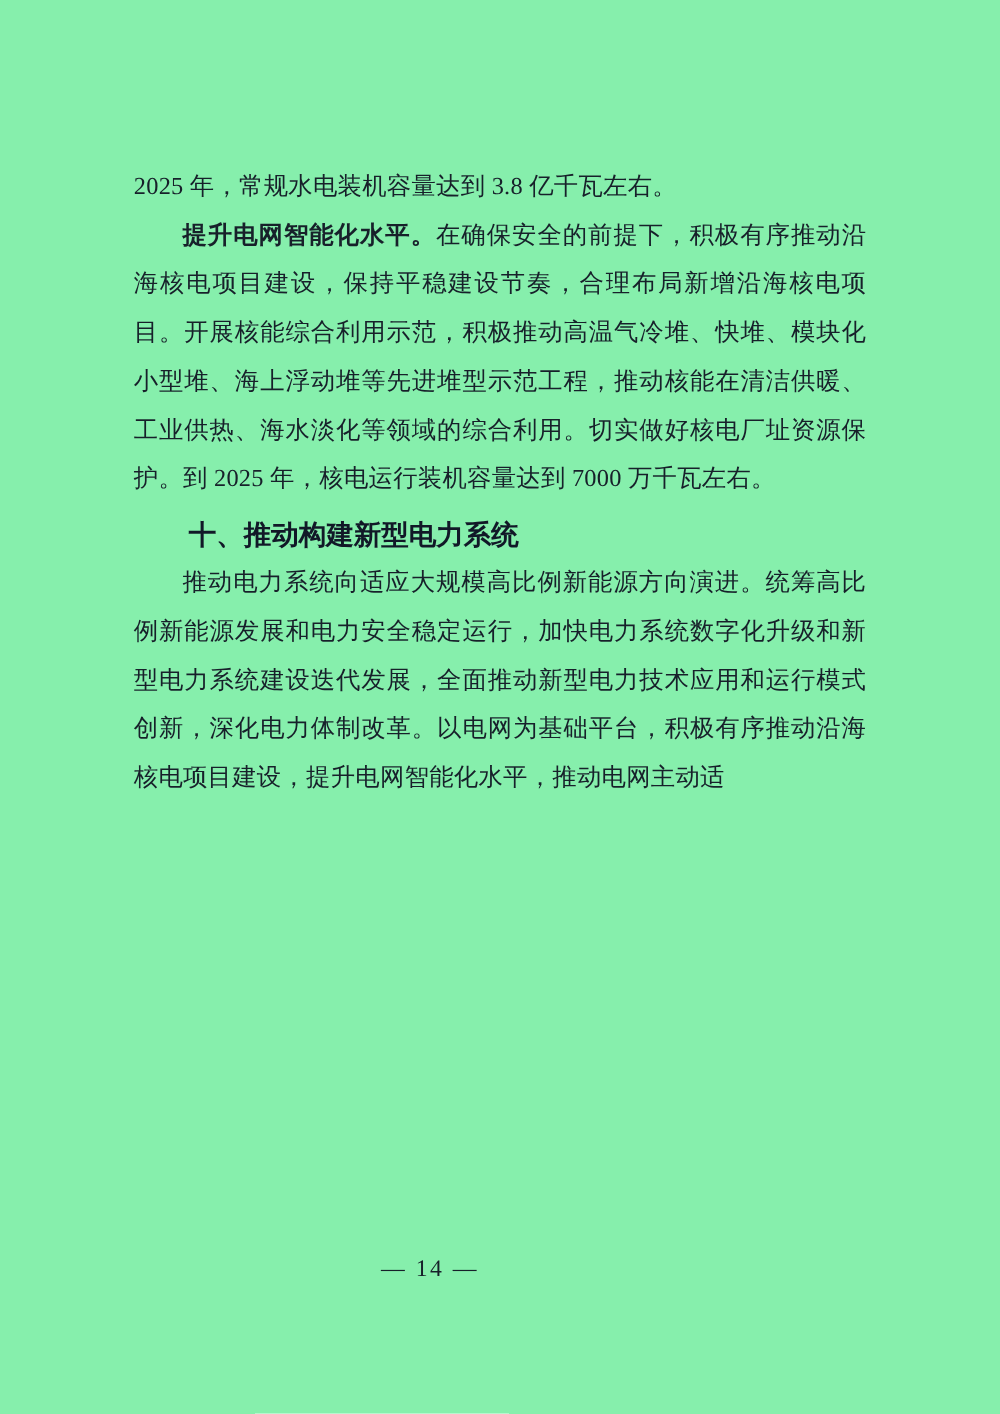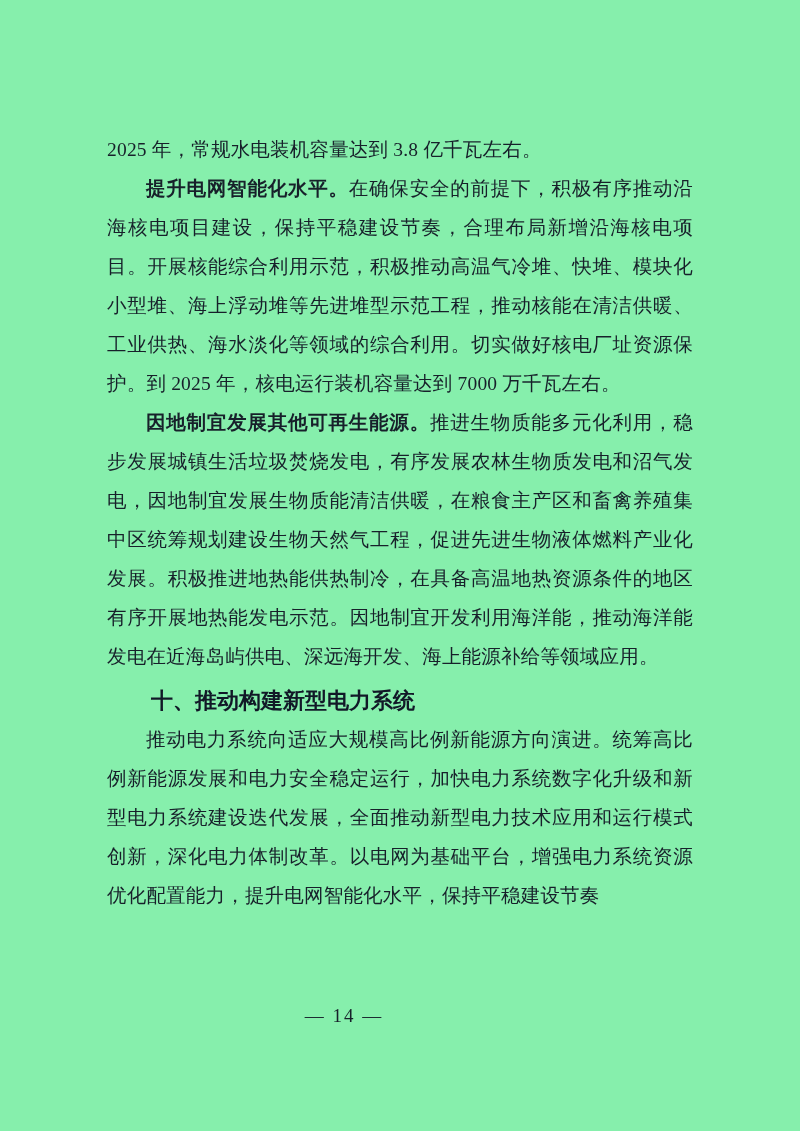--- a/index.html
+++ b/index.html
@@ -68,28 +68,25 @@
   <div class="content">
 
     <p class="para">
       <span>2025 年，常规水电装机容量达到 3.8 亿千瓦左右。</span>
     </p>
 
     <p class="para indent">
       <span class="bold-lead">提升电网智能化水平。</span><span>在确保安全的前提下，积极有序推动沿海核电项目建设，保持平稳建设节奏，合理布局新增沿海核电项目。开展核能综合利用示范，积极推动高温气冷堆、快堆、模块化小型堆、海上浮动堆等先进堆型示范工程，推动核能在清洁供暖、工业供热、海水淡化等领域的综合利用。切实做好核电厂址资源保护。到 2025 年，核电运行装机容量达到 7000 万千瓦左右。</span>
     </p>
 
-    <p class="para indent">
-      <span class="bold-lead">因地制宜发展其他可再生能源。</span><span>推进生物质能多元化利用，稳步发展城镇生活垃圾焚烧发电，有序发展农林生物质发电和沼气发电，因地制宜发展生物质能清洁供暖，在粮食主产区和畜禽养殖集中区统筹规划建设生物天然气工程，促进先进生物液体燃料产业化发展。积极推进地热能供热制冷，在具备高温地热资源条件的地区有序开展地热能发电示范。因地制宜开发利用海洋能，推动海洋能发电在近海岛屿供电、深远海开发、海上能源补给等领域应用。</span>
-    </p>
 
     <div class="spacer-sm"></div>
 
     <h2 class="heading">十、推动构建新型电力系统</h2>
 
     <p class="para indent">
-      <span>推动电力系统向适应大规模高比例新能源方向演进。统筹高比例新能源发展和电力安全稳定运行，加快电力系统数字化升级和新型电力系统建设迭代发展，全面推动新型电力技术应用和运行模式创新，深化电力体制改革。以电网为基础平台，增强电力系统资源优化配置能力，提升电网智能化水平，保持平稳建设节奏</span>
+      <span>推动电力系统向适应大规模高比例新能源方向演进。统筹高比例新能源发展和电力安全稳定运行，加快电力系统数字化升级和新型电力系统建设迭代发展，全面推动新型电力技术应用和运行模式创新，深化电力体制改革。以电网为基础平台，积极有序推动沿海核电项目建设，提升电网智能化水平，推动电网主动适</span>
     </p>
 
   </div>
 
   <div class="footer">— 14 —</div>
 </div>
 
 </body></html>

